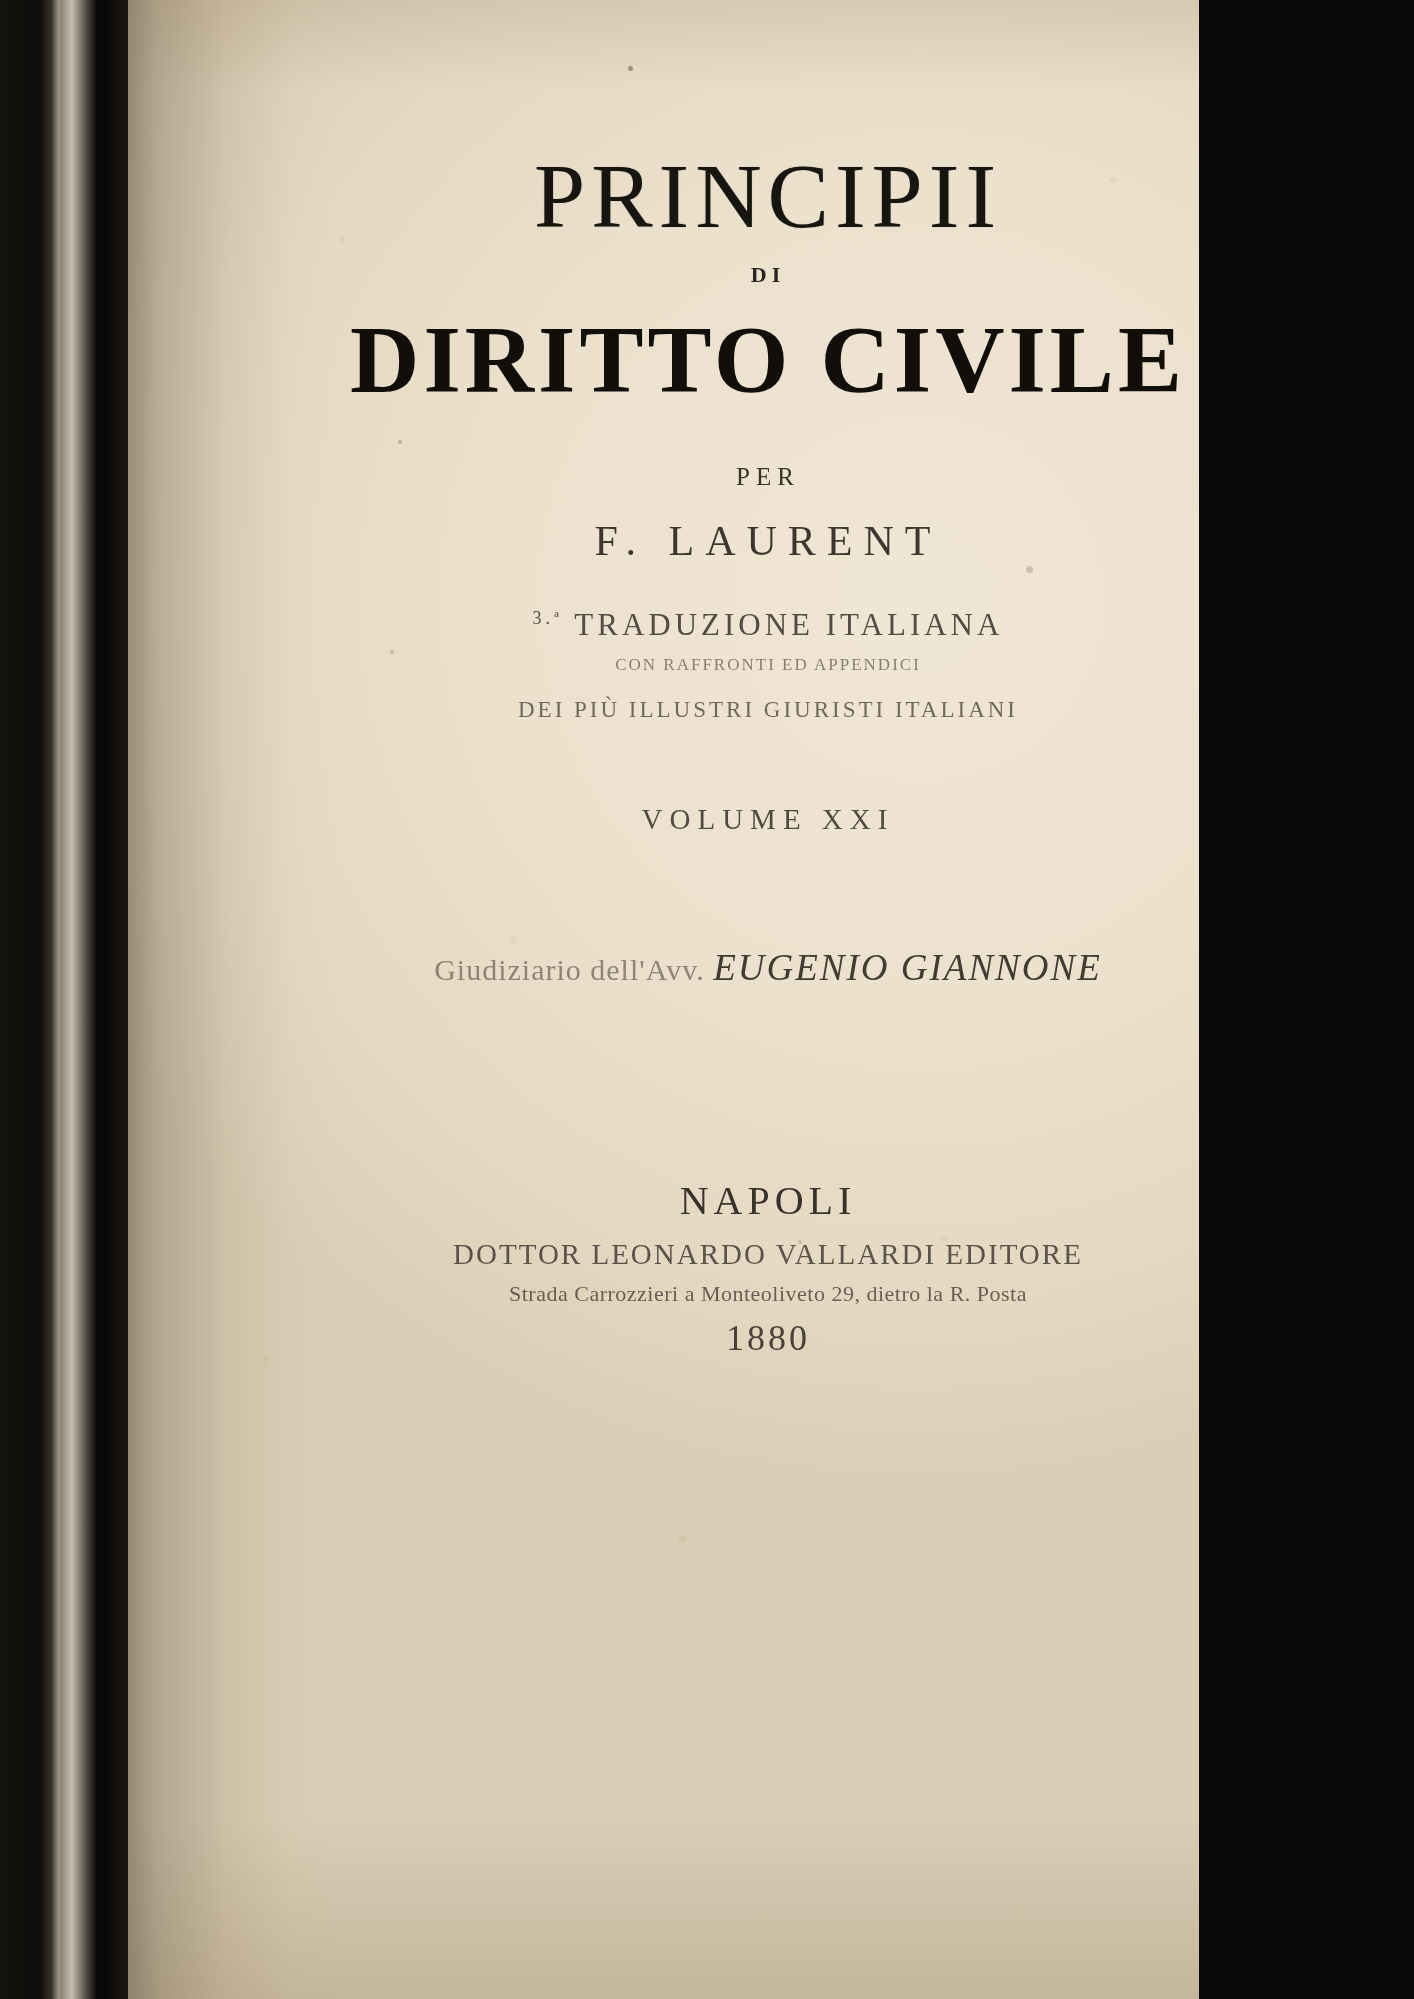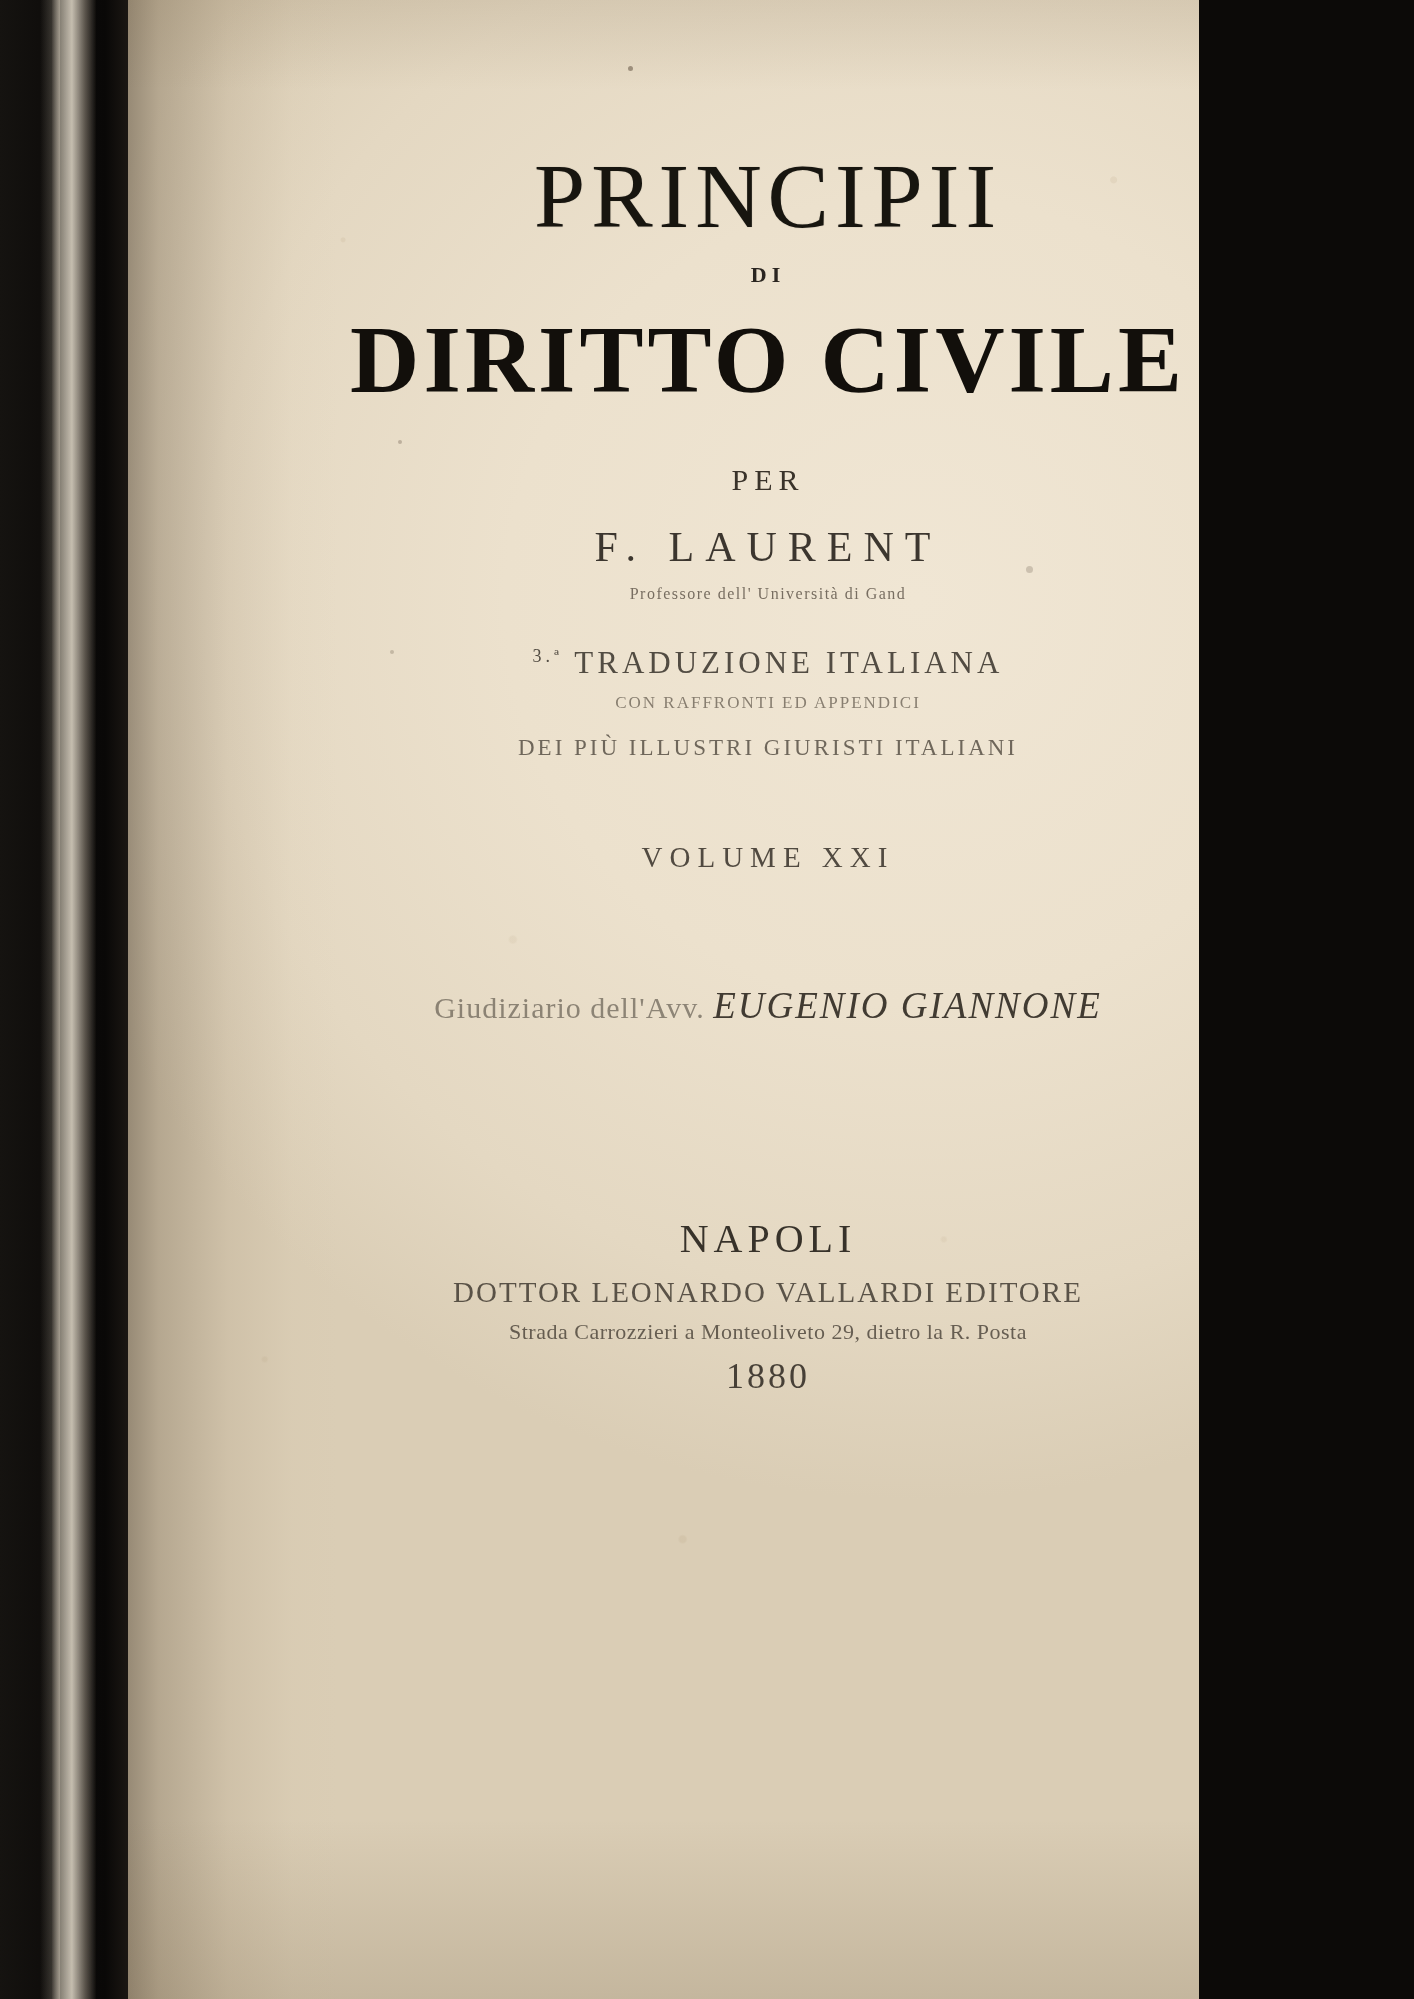--- a/index.html
+++ b/index.html
@@ -128,21 +128,21 @@
   .t-diritto {
     margin-top: 22px;
     font-size: 96px;
     font-weight: bold;
     letter-spacing: 4px;
     line-height: 1.05;
     color: #120f0b;
   }
   .t-per {
     margin-top: 52px;
-    font-size: 30px;
+    font-size: 25px;
     letter-spacing: 6px;
     color: #3a332a;
   }
   .t-author {
     margin-top: 26px;
     font-size: 42px;
     letter-spacing: 11px;
     color: #241f19;
     opacity: 0.88;
     text-align: center;
@@ -277,21 +277,20 @@
       <div class="t-principii">PRINCIPII</div>
 
       <div class="t-di">DI</div>
 
       <div class="t-diritto">DIRITTO CIVILE</div>
 
       <div class="t-per">PER</div>
 
       <div class="t-author">F. LAURENT</div>
 
-      <div class="t-authorsub">Professore dell' Università di Gand</div>
 
       <div class="t-trad">
         <span class="sup">3.ª</span>
         <span>TRADUZIONE ITALIANA</span>
       </div>
 
       <div class="t-con">CON RAFFRONTI ED APPENDICI</div>
 
       <div class="t-giuristi">DEI PIÙ ILLUSTRI GIURISTI ITALIANI</div>
 

